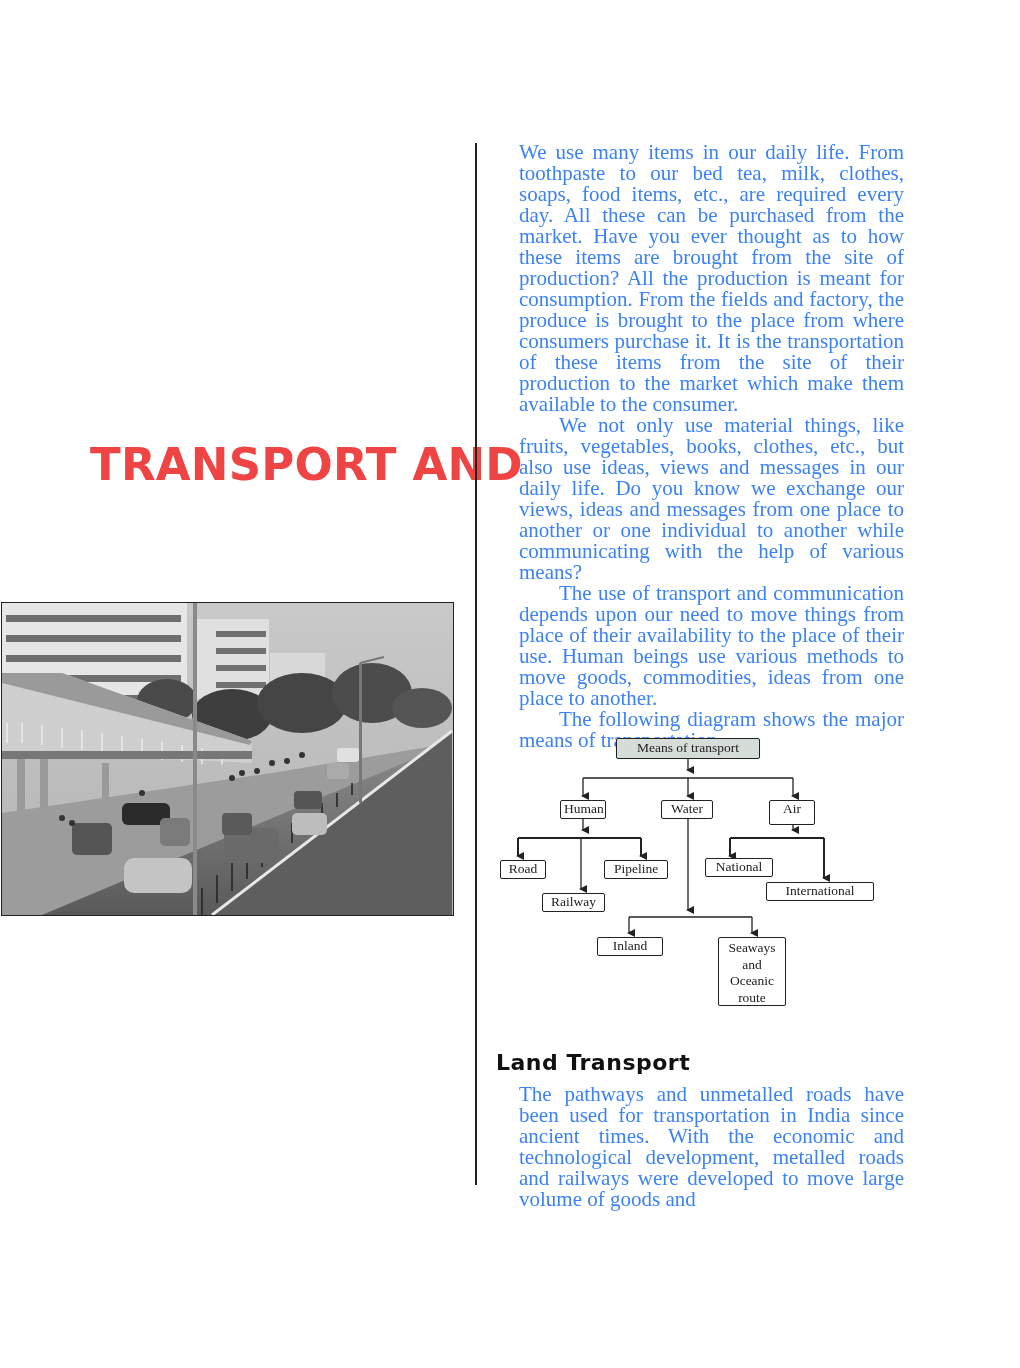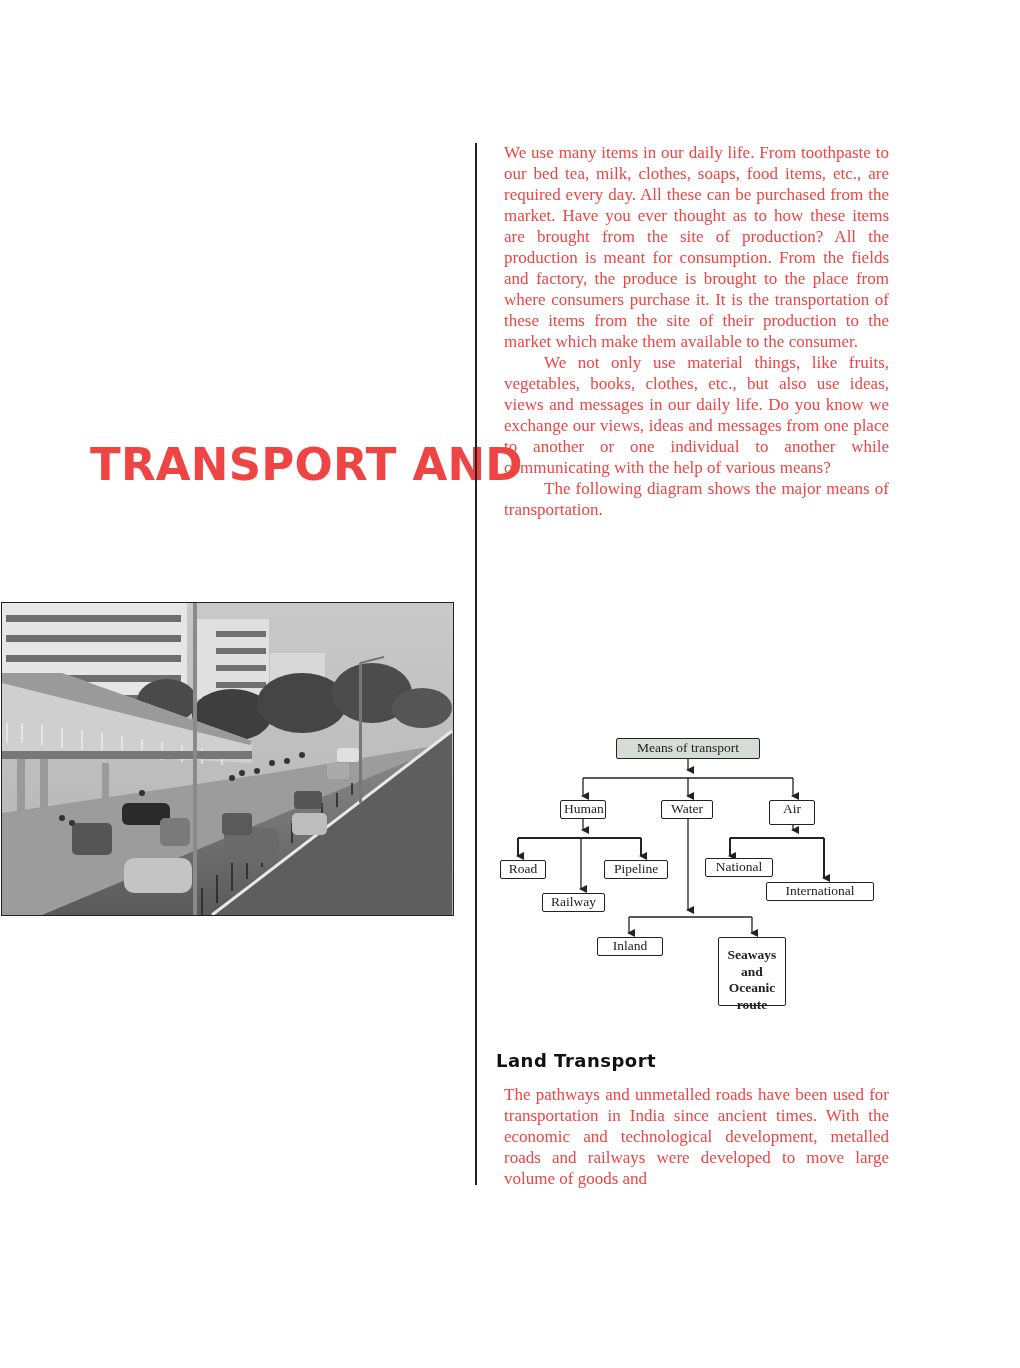--- a/index.html
+++ b/index.html
@@ -16,42 +16,42 @@
   }
   .chapter-title div { white-space: nowrap; }
   .photo {
     position: absolute; left: 1px; top: 602px; width: 451px; height: 312px;
     border: 1px solid #222; overflow: hidden; background: #b9b9b9;
   }
   .rule {
     position: absolute; left: 475px; top: 143px; width: 2px; height: 1042px; background: #222;
   }
   .col {
-    position: absolute; left: 504px; width: 385px;
-    font-size: 17px; line-height: 21px; text-align: justify; color: #ef4444;
+    position: absolute; left: 519px; width: 385px;
+    font-size: 21px; line-height: 21px; text-align: justify; color: #3b82f6;
     font-family: "Liberation Serif", "DejaVu Serif", serif;
   }
   .col p { margin: 0; text-align: justify; text-align-last: left; }
   .col p.indent { text-indent: 40px; }
   #intro { top: 142px; }
   .section-heading {
     position: absolute; left: 496px; top: 1050px;
     font-family: "DejaVu Sans", "Liberation Sans", sans-serif;
-    font-weight: bold; font-size: 18px; color: #111; letter-spacing: 0.5px;
+    font-weight: bold; font-size: 22px; color: #111; letter-spacing: 0.5px;
   }
   #land { top: 1084px; }
   .diagram { position: absolute; left: 495px; top: 730px; width: 390px; height: 290px; }
   .node {
     position: absolute; border: 1.5px solid #222; border-radius: 2px; background: #fff;
     font-family: "Liberation Serif", "DejaVu Serif", serif; font-size: 13.5px;
     color: #222; text-align: center; line-height: 16px; padding: 0 3px;
     box-sizing: border-box; white-space: nowrap;
   }
   .node.root { background: #d6dcd8; }
-  .node.multi { white-space: normal; line-height: 16.5px; padding-top: 9px; font-weight: bold; }
+  .node.multi { white-space: normal; line-height: 16.5px; padding-top: 2px; }
 </style>
 </head>
 <body>
 
 <div class="chapter-title">
   <div>TRANSPORT AND</div>
 </div>
 
 <div class="photo">
   <svg width="451" height="312" viewBox="0 0 451 312" xmlns="http://www.w3.org/2000/svg">
@@ -158,20 +158,21 @@
         <circle cx="140" cy="190" r="3"></circle>
     </g>
   </svg>
 </div>
 
 <div class="rule"></div>
 
 <div class="col" id="intro">
   <p>We use many items in our daily life. From toothpaste to our bed tea, milk, clothes, soaps, food items, etc., are required every day. All these can be purchased from the market. Have you ever thought as to how these items are brought from the site of production? All the production is meant for consumption. From the fields and factory, the produce is brought to the place from where consumers purchase it. It is the transportation of these items from the site of their production to the market which make them available to the consumer.</p>
   <p class="indent">We not only use material things, like fruits, vegetables, books, clothes, etc., but also use ideas, views and messages in our daily life. Do you know we exchange our views, ideas and messages from one place to another or one individual to another while communicating with the help of various means?</p>
+  <p class="indent">The use of transport and communication depends upon our need to move things from place of their availability to the place of their use. Human beings use various methods to move goods, commodities, ideas from one place to another.</p>
   <p class="indent">The following diagram shows the major means of transportation.</p>
 </div>
 
 <div class="diagram">
   <svg width="390" height="290" style="position:absolute;left:0;top:0" xmlns="http://www.w3.org/2000/svg">
     <defs>
       <marker id="arr" markerWidth="8" markerHeight="8" refX="4" refY="6" orient="auto" markerUnits="userSpaceOnUse">
         <path d="M0,0 L8,0 L4,8 z" fill="#222"></path>
       </marker>
     </defs>

